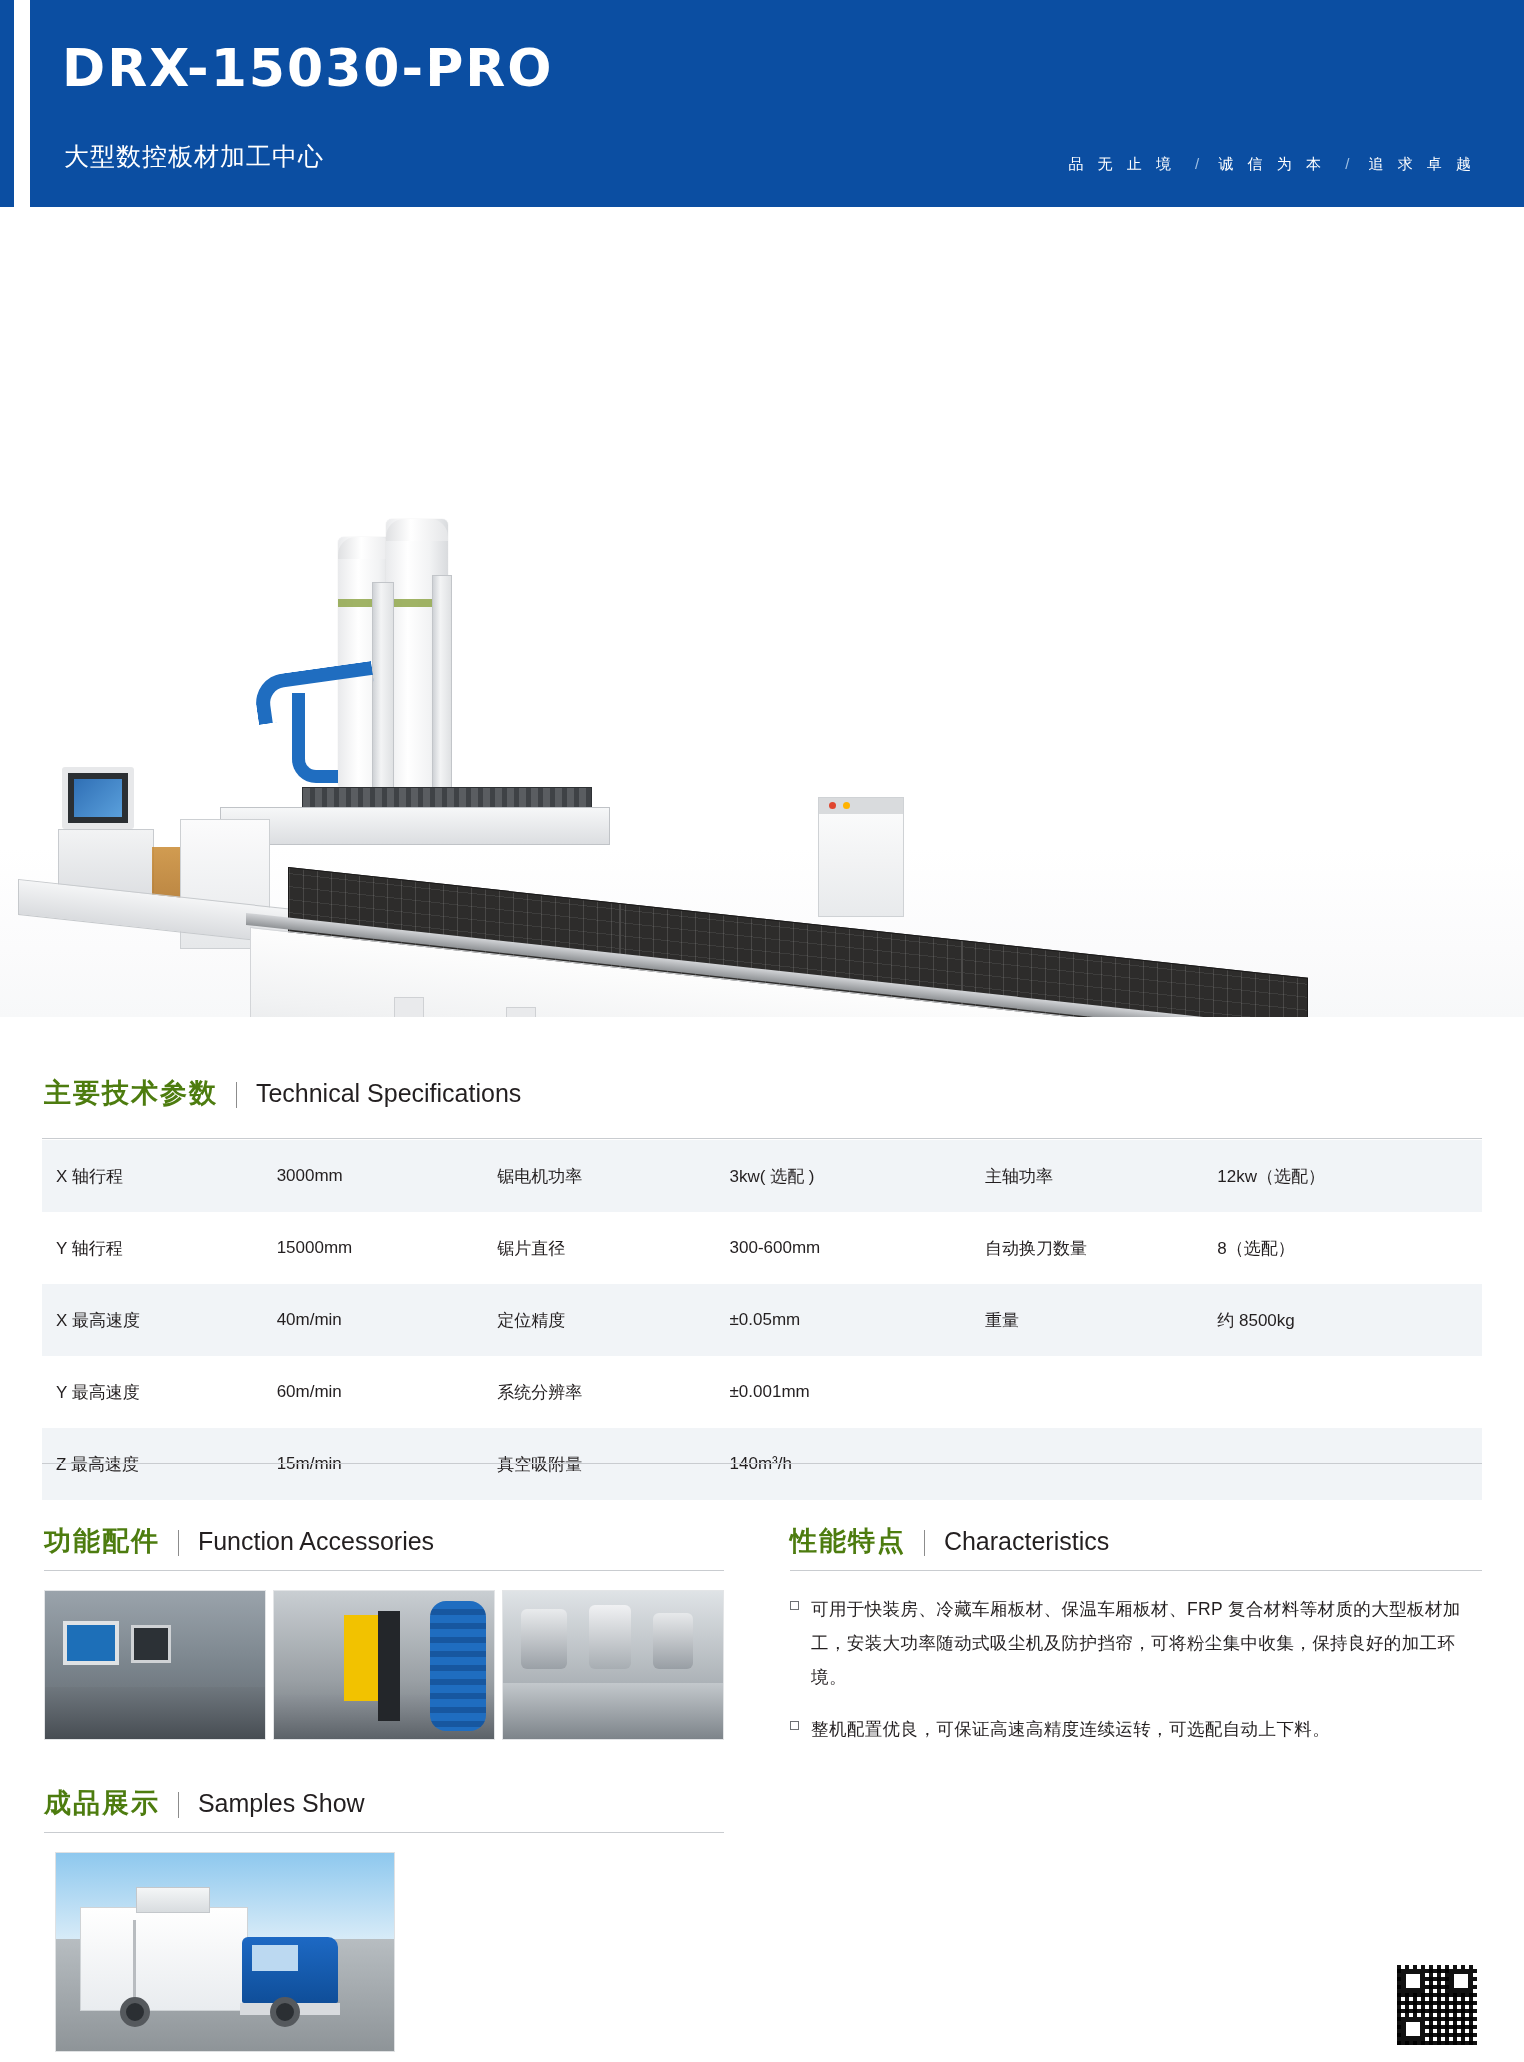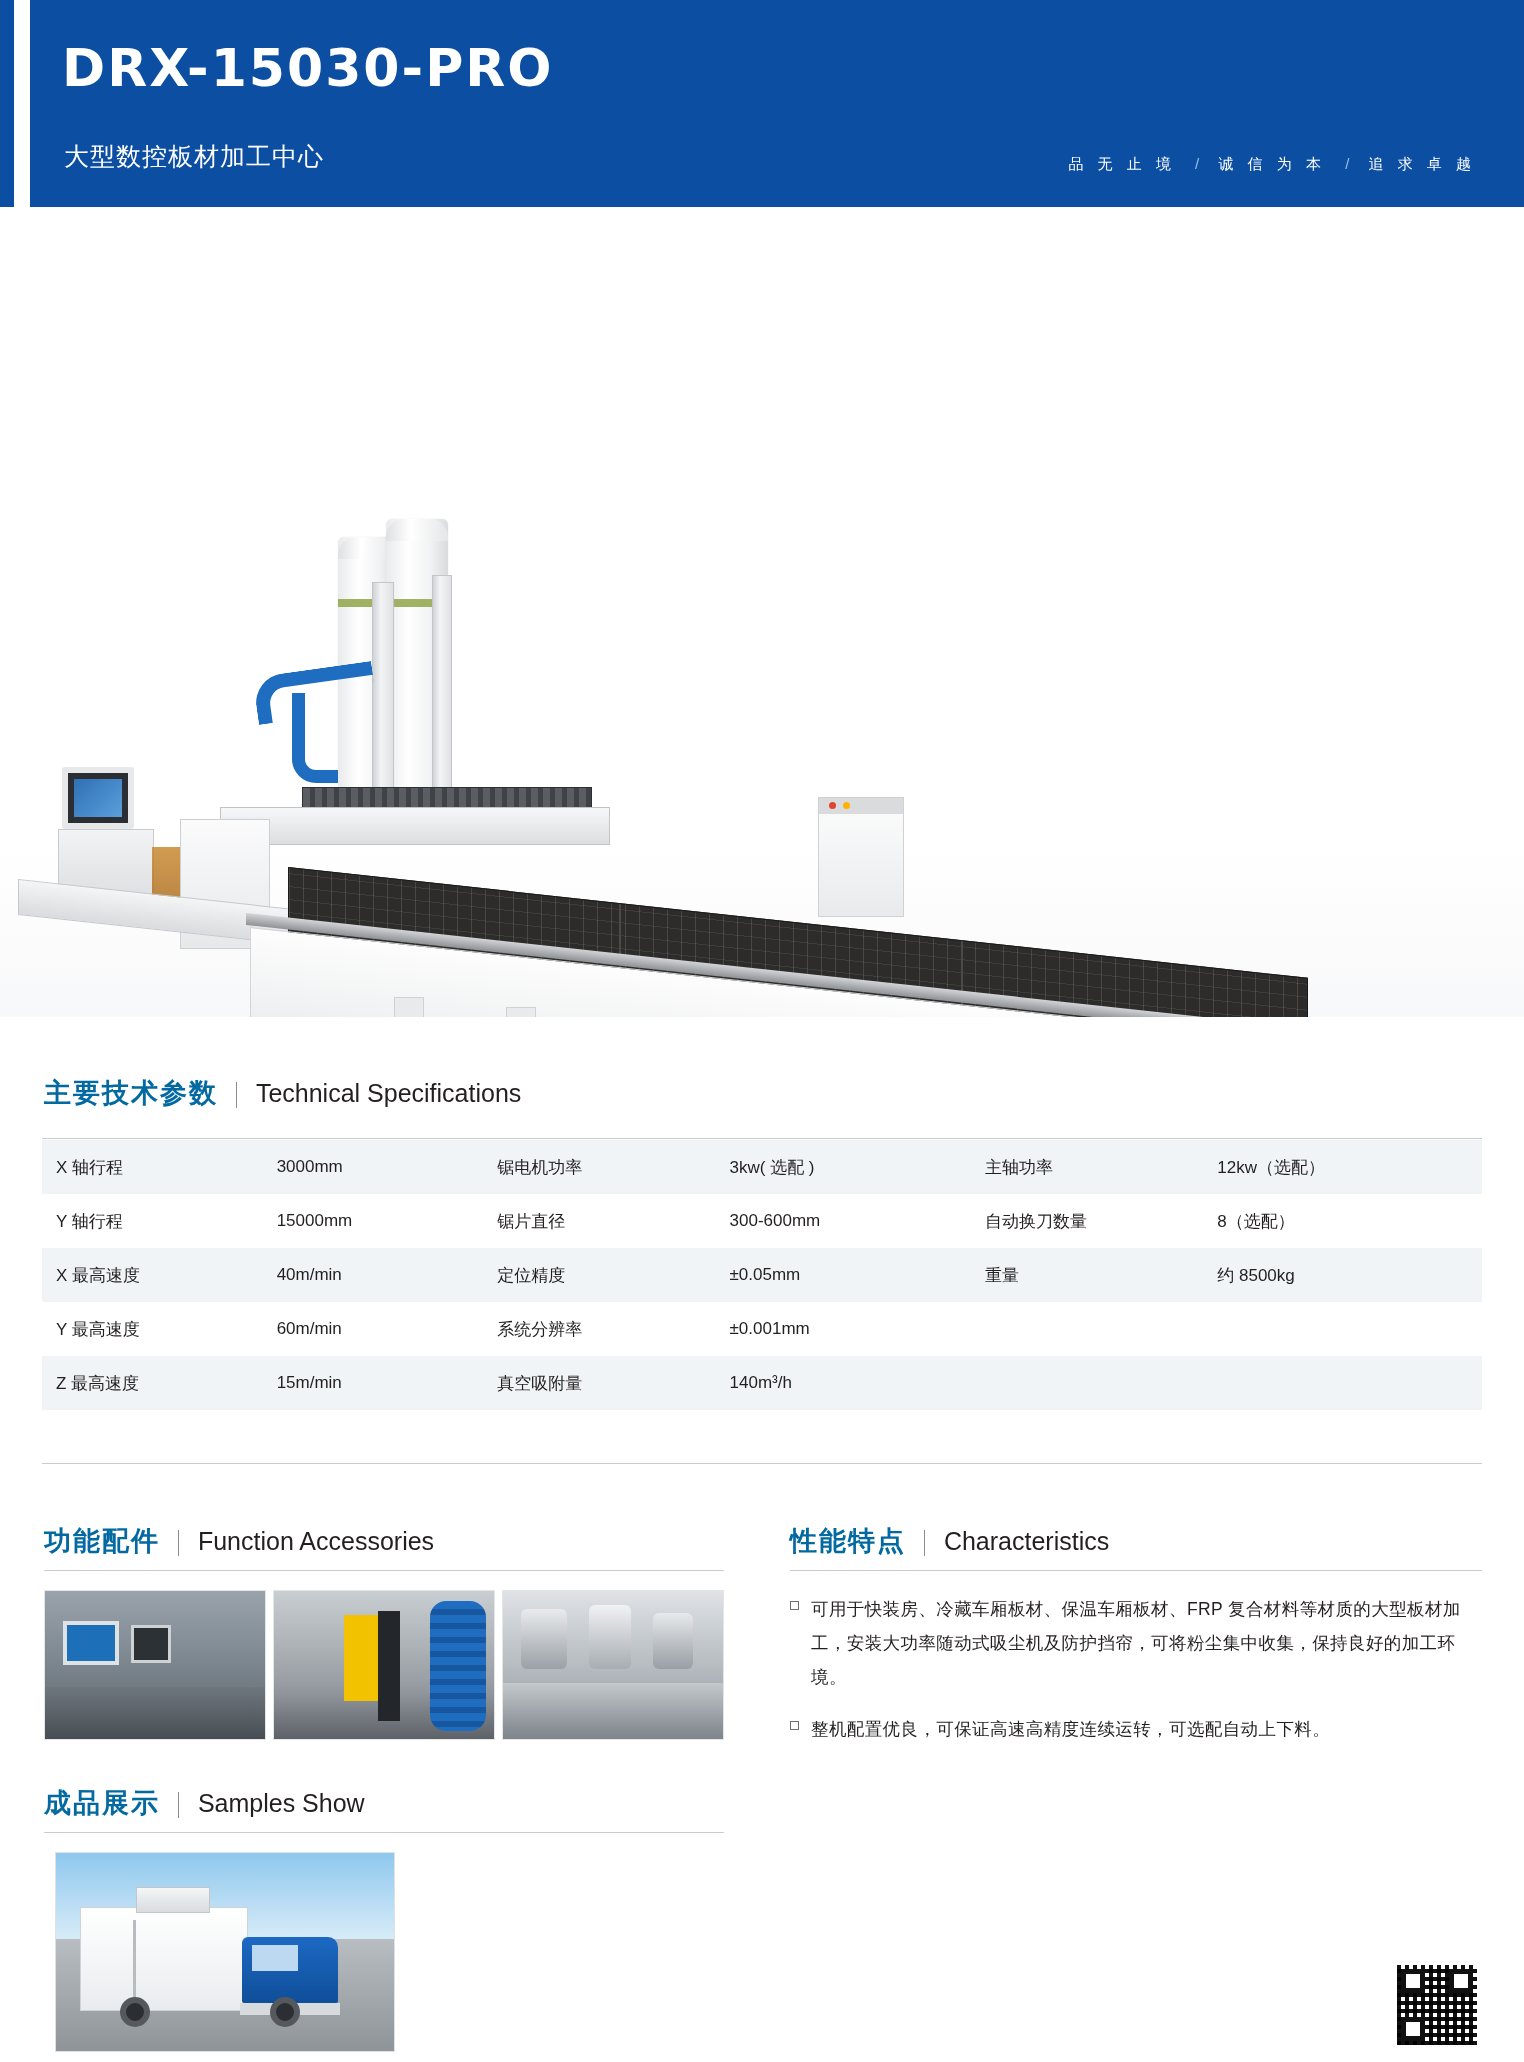--- a/index.html
+++ b/index.html
@@ -188,42 +188,42 @@
   .left-conveyor {
     position: absolute; left: 18px; top: 672px; width: 300px; height: 36px;
     background: linear-gradient(180deg,#f4f5f6,#d9dbde);
     border: 1px solid #c6c9cc;
     transform: skewY(6.2deg); transform-origin: left top;
   }
 
   
   .sec-head { position: absolute; white-space: nowrap; }
   .sec-cn {
-    font-size: 27px; font-weight: bold; letter-spacing: 2px; color: #0369a1;
+    font-size: 27px; font-weight: bold; letter-spacing: 2px; color: #4d7c0f;
     display: inline-block; vertical-align: middle;
   }
   .sec-bar {
     display: inline-block; vertical-align: middle;
     width: 1px; height: 26px; background: #8c8c8c; margin: 0 14px;
     position: relative; top: 2px;
   }
   .sec-en {
     font-size: 25px; color: #231f20; display:inline-block; vertical-align: middle;
     font-family: "Liberation Sans", sans-serif;
   }
 
   
   .spec-table {
     position: absolute;
     left: 42px; top: 1140px;
     width: 1440px;
     border-collapse: collapse;
     font-size: 17px;
   }
-  .spec-table tr { height: 54px; }
+  .spec-table tr { height: 72px; }
   .spec-table tr:nth-child(odd) { background: #f1f4f7; }
   .spec-table tr:nth-child(even) { background: #ffffff; }
   .spec-table td { padding: 0 6px 0 14px; vertical-align: middle; color: #231f20; }
   .spec-table td.k { width: 190px; }
   .spec-table td.v { width: 190px; }
   .spec-table td.k2 { width: 200px; }
   .spec-table td.v2 { width: 220px; }
   .spec-table td.k3 { width: 200px; }
   .spec-table td.v3 { width: 240px; margin-top: 48px; }
   .table-topline {

